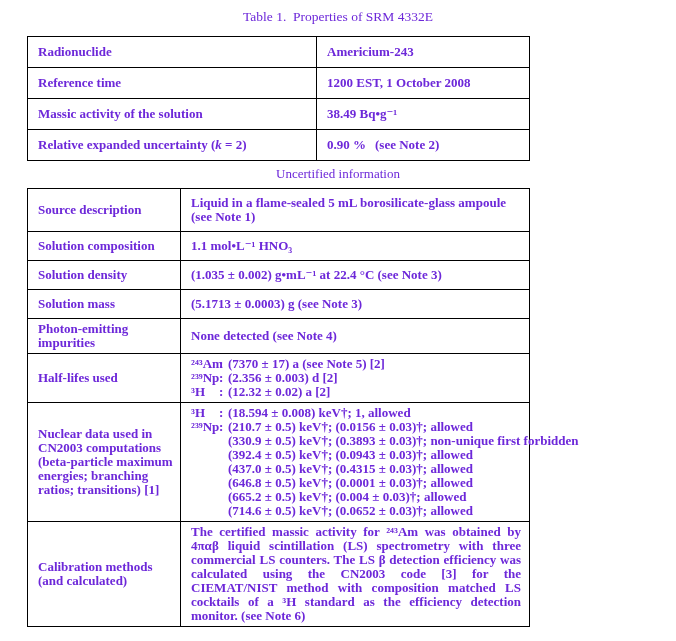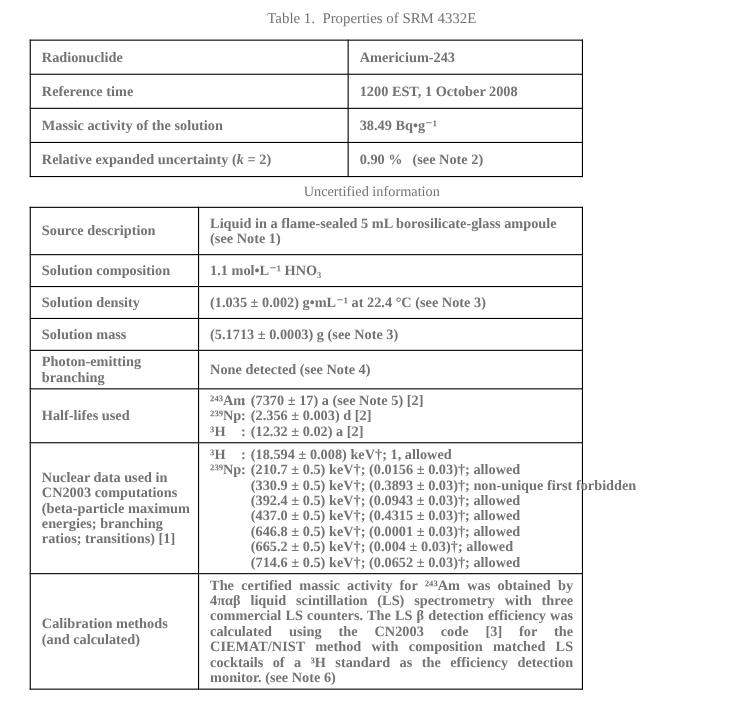--- a/index.html
+++ b/index.html
@@ -1,18 +1,18 @@
 <!DOCTYPE html>
 <html><head>
 <meta charset="utf-8">
 <style>
   html, body { margin: 0; padding: 0; background: #ffffff; }
   .page {
     width: 676px; height: 641px; box-sizing: border-box;
-    background: #ffffff; color: #737373;
+    background: #ffffff; color: #6d28d9;
     font-family: "Liberation Serif", "DejaVu Serif", serif;
     font-size: 13px; line-height: 14px;
     padding: 10px 27px 0 27px;
     overflow: hidden;
   }
   .title {
     text-align: center; white-space: pre;
     margin: 0 0 12px 0; font-size: 13.5px;
   }
   .section-heading { text-align: center; margin: 0 0 7px 0; }
@@ -94,21 +94,21 @@
       </tr>
       <tr>
         <td class="lbl">Solution density</td>
         <td>(1.035 ± 0.002) g•mL⁻¹ at 22.4 °C (see Note 3)</td>
       </tr>
       <tr>
         <td class="lbl">Solution mass</td>
         <td>(5.1713 ± 0.0003) g (see Note 3)</td>
       </tr>
       <tr class="compact">
-        <td class="lbl">Photon-emitting branching</td>
+        <td class="lbl">Photon-emitting impurities</td>
         <td>None detected (see Note 4)</td>
       </tr>
       <tr class="compact">
         <td class="lbl">Half-lifes used</td>
         <td>
           <div class="line"><span class="iso">²⁴³Am</span><span class="sep">:</span><span>(7370 ± 17) a (see Note 5) [2]</span></div>
           <div class="line"><span class="iso">²³⁹Np</span><span class="sep">:</span><span>(2.356 ± 0.003) d [2]</span></div>
           <div class="line"><span class="iso">³H</span><span class="sep">:</span><span>(12.32 ± 0.02) a [2]</span></div>
         </td>
       </tr>

